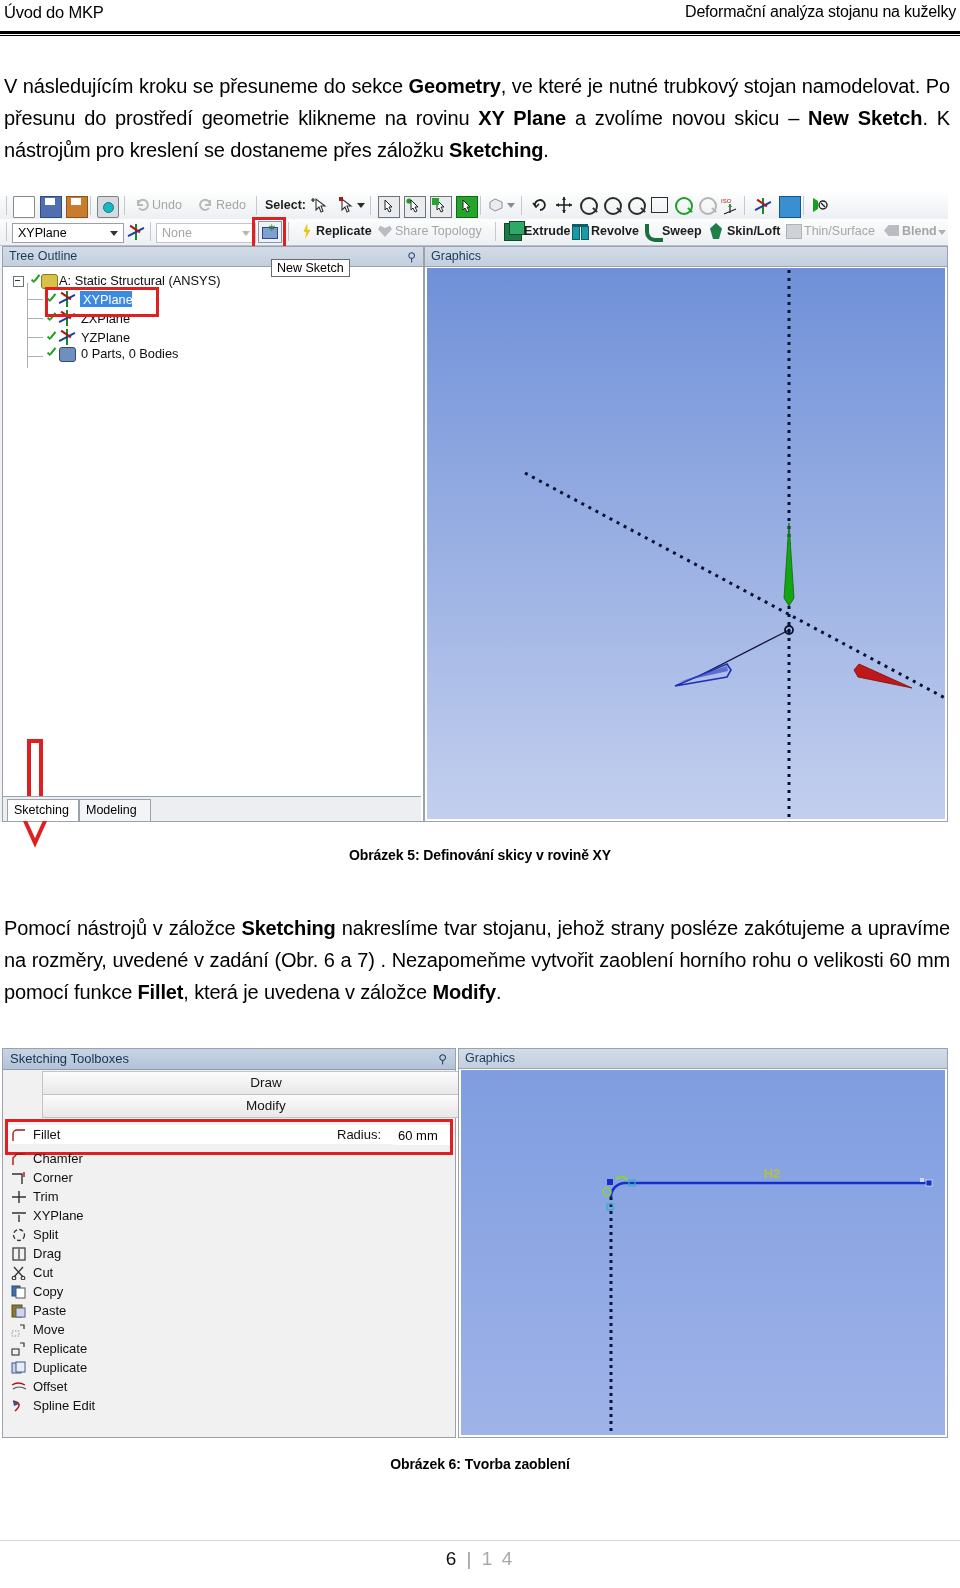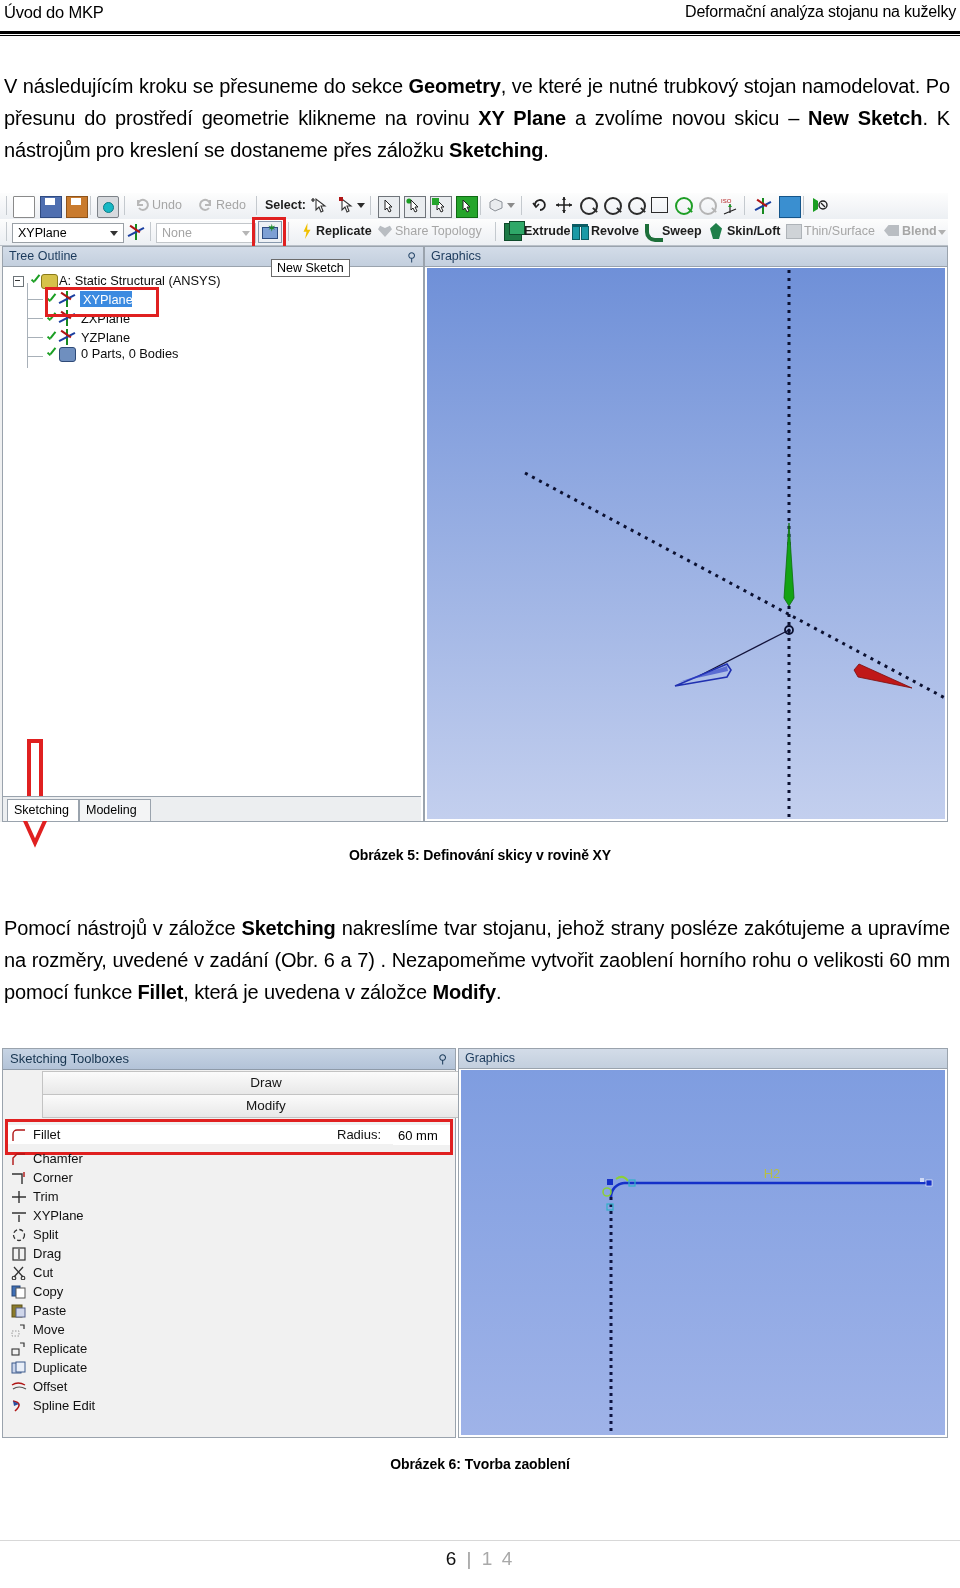--- a/index.html
+++ b/index.html
@@ -167,21 +167,21 @@
   .sk-item{position:absolute;left:4px;height:19px;width:440px;}
   .sk-item .lbl{position:absolute;left:26px;top:2px;font-size:13px;color:#111;white-space:nowrap;}
   .sk-ic{position:absolute;left:4px;top:3px;width:16px;height:14px;}
 
   .radlbl{position:absolute;font-size:13px;color:#111;}
   .radfield{position:absolute;background:#fff;border:1px solid #fff;}
   .radfield .v{position:absolute;left:4px;top:2px;font-size:13px;}
 
   #gfx2{position:absolute;left:458px;top:0;width:488px;height:388px;background:#fff;border:1px solid #9aa3ad;}
   .gfx2-canvas{position:absolute;left:2px;top:21px;right:2px;bottom:2px;
-               background:linear-gradient(#7f9de0,#9fb3e8);}
+               background:linear-gradient(#7f9de0,#9fb3e8);font-weight:bold;}
 </style>
 </head>
 <body>
 
 <div class="runhead">
   <div class="left">Úvod do MKP</div>
   <div class="right">Deformační analýza stojanu na kuželky</div>
   <div class="rule"></div>
   <div class="rule2"></div>
 </div>

